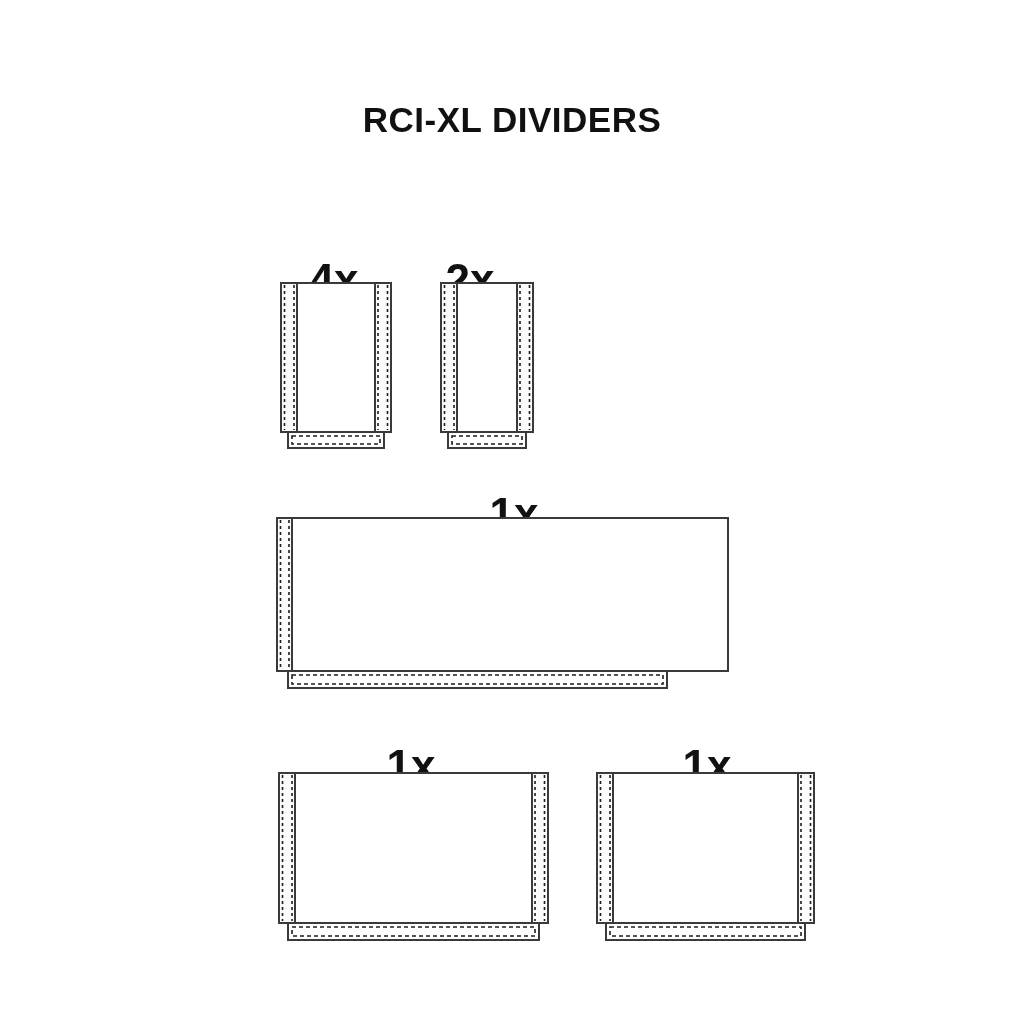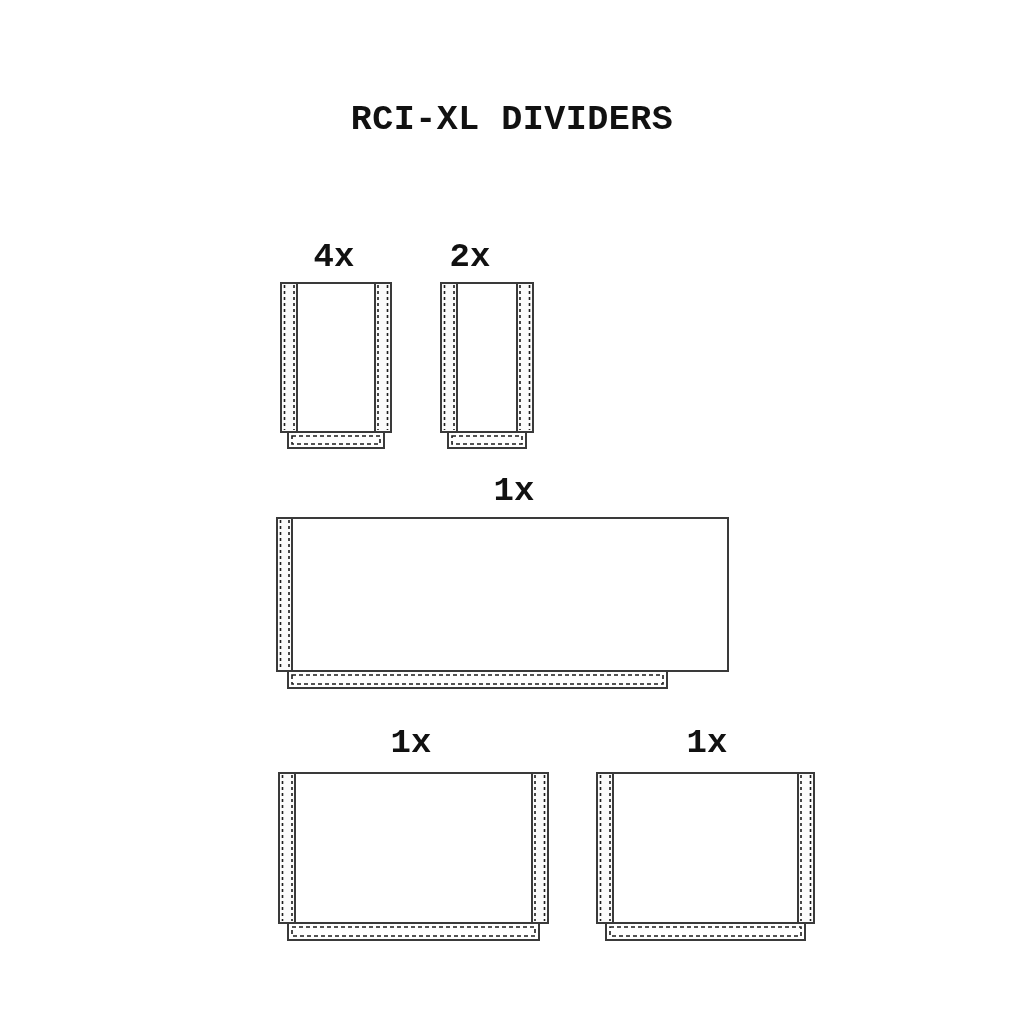--- a/index.html
+++ b/index.html
@@ -5,42 +5,43 @@
   html, body {
     margin: 0;
     padding: 0;
     background: #ffffff;
   }
   #page {
     position: relative;
     width: 1024px;
     height: 1024px;
     background: #ffffff;
-    font-family: Liberation Mono, monospace;
+    font-family: Liberation Sans, sans-serif;
     overflow: hidden;
   }
   #page-title {
     position: absolute;
     left: 0;
     top: 100px;
     width: 1024px;
     text-align: center;
     font-size: 35px;
     font-weight: bold;
     letter-spacing: 0.5px;
     color: #111111;
   }
   .qty-label {
     position: absolute;
-    font-size: 34px;
+    font-size: 44px;
     font-weight: bold;
     color: #111111;
     text-align: center;
     line-height: 1;
     white-space: nowrap;
+    margin-top: 18px;
   }
   .part {
     position: absolute;
   }
   .part svg {
     display: block;
     overflow: visible;
   }
   .body-rect {
     fill: #ffffff;

